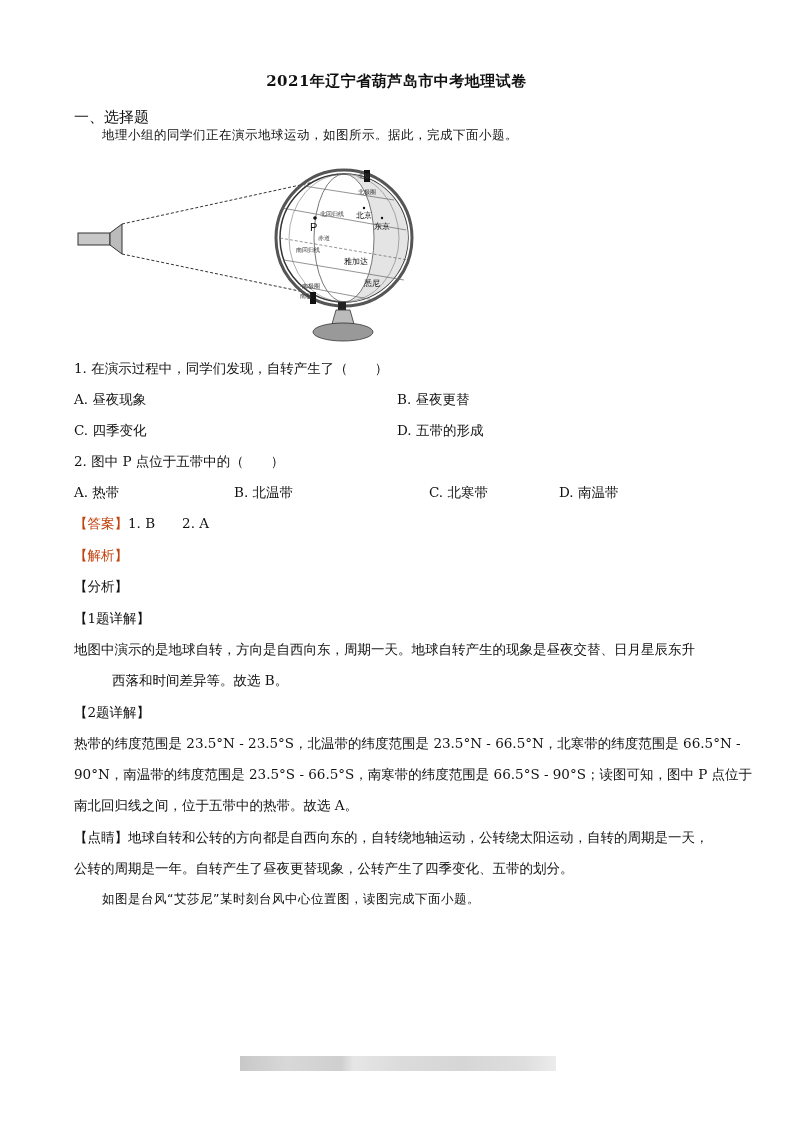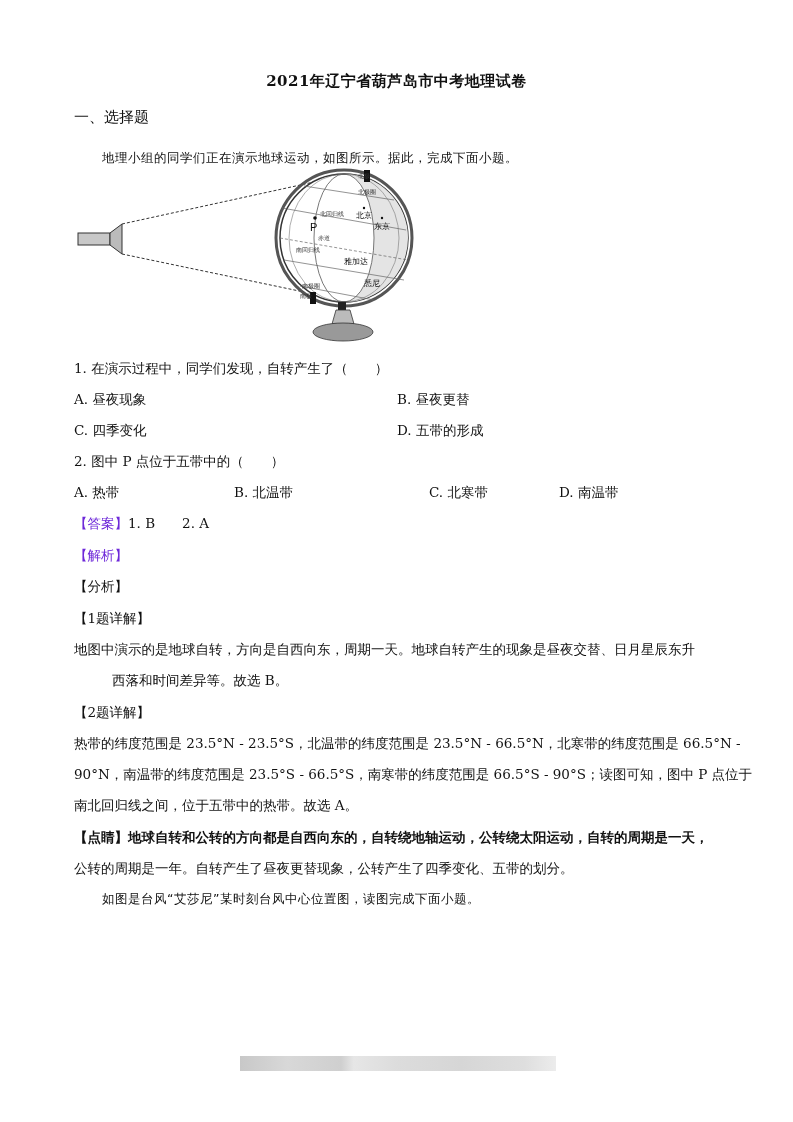--- a/index.html
+++ b/index.html
@@ -4,31 +4,31 @@
   <style>
     html, body { margin: 0; padding: 0; background: #ffffff; }
     body { width: 793px; height: 1122px; position: relative; overflow: hidden;
            font-family: "DejaVu Serif", "Liberation Serif", serif; color: #111; }
     .title { position: absolute; top: 72px; left: 0; width: 793px; text-align: center;
              font-size: 15px; font-weight: bold; letter-spacing: 0.5px; }
     .section { position: absolute; top: 108px; left: 74px; font-size: 15px; font-weight: normal; }
     .line { position: absolute; left: 74px; font-size: 13.5px; white-space: nowrap; }
     .indent { left: 102px; font-family: "DejaVu Sans", sans-serif; font-size: 12.5px; letter-spacing: 0.5px; }
     .opt { position: absolute; font-size: 13.5px; white-space: nowrap; }
-    .blue { color: #6d28d9; }
+    .blue { color: #c2410c; }
     .figure { position: absolute; left: 74px; top: 168px; width: 340px; height: 180px; }
     .footer-bar { position: absolute; left: 240px; top: 1056px; width: 316px; height: 15px;
                   background: linear-gradient(90deg, #c8c8c8 0%, #d8d8d8 15%, #cfcfcf 32%, #e6e6e6 36%, #dcdcdc 50%, #d6d6d6 70%, #dedede 90%, #ececec 100%); }
   </style>
 </head>
 <body>
 
 <div class="title">2021年辽宁省葫芦岛市中考地理试卷</div>
 <div class="section">一、选择题</div>
-<div class="line indent" style="top:127px;margin-top:23px;">地理小组的同学们正在演示地球运动，如图所示。据此，完成下面小题。</div>
+<div class="line indent" style="top:127px;">地理小组的同学们正在演示地球运动，如图所示。据此，完成下面小题。</div>
 
 <div class="figure">
   <svg width="340" height="180" viewBox="0 0 340 180">
 
     <g>
       <rect x="4" y="65" width="32" height="12" fill="#c8c8c8" stroke="#333" stroke-width="1"></rect>
       <polygon points="36,65 48,56 48,86 36,77" fill="#bbb" stroke="#333" stroke-width="1"></polygon>
     </g>
 
     <line x1="48" y1="56" x2="240" y2="14" stroke="#333" stroke-dasharray="3,2" stroke-width="1"></line>
@@ -87,19 +87,19 @@
 </div>
 <div class="line blue" style="top:547px;">【解析】</div>
 <div class="line" style="top:578px;">【分析】</div>
 <div class="line" style="top:610px;">【1题详解】</div>
 <div class="line" style="top:641px;">地图中演示的是地球自转，方向是自西向东，周期一天。地球自转产生的现象是昼夜交替、日月星辰东升</div>
 <div class="line" style="top:672px;margin-left:38px;">西落和时间差异等。故选 B。</div>
 <div class="line" style="top:704px;">【2题详解】</div>
 <div class="line" style="top:735px;">热带的纬度范围是 23.5°N - 23.5°S，北温带的纬度范围是 23.5°N - 66.5°N，北寒带的纬度范围是 66.5°N -</div>
 <div class="line" style="top:766px;">90°N，南温带的纬度范围是 23.5°S - 66.5°S，南寒带的纬度范围是 66.5°S - 90°S；读图可知，图中 P 点位于</div>
 <div class="line" style="top:797px;">南北回归线之间，位于五带中的热带。故选 A。</div>
-<div class="line" style="top:829px;font-weight:bold;">
+<div class="line" style="top:829px;">
   <span>【点睛】</span><span>地球自转和公转的方向都是自西向东的，自转绕地轴运动，公转绕太阳运动，自转的周期是一天，</span>
 </div>
 <div class="line" style="top:860px;">公转的周期是一年。自转产生了昼夜更替现象，公转产生了四季变化、五带的划分。</div>
 <div class="line indent" style="top:891px;">如图是台风“艾莎尼”某时刻台风中心位置图，读图完成下面小题。</div>
 
 <div class="footer-bar"></div>
 
 </body></html>

